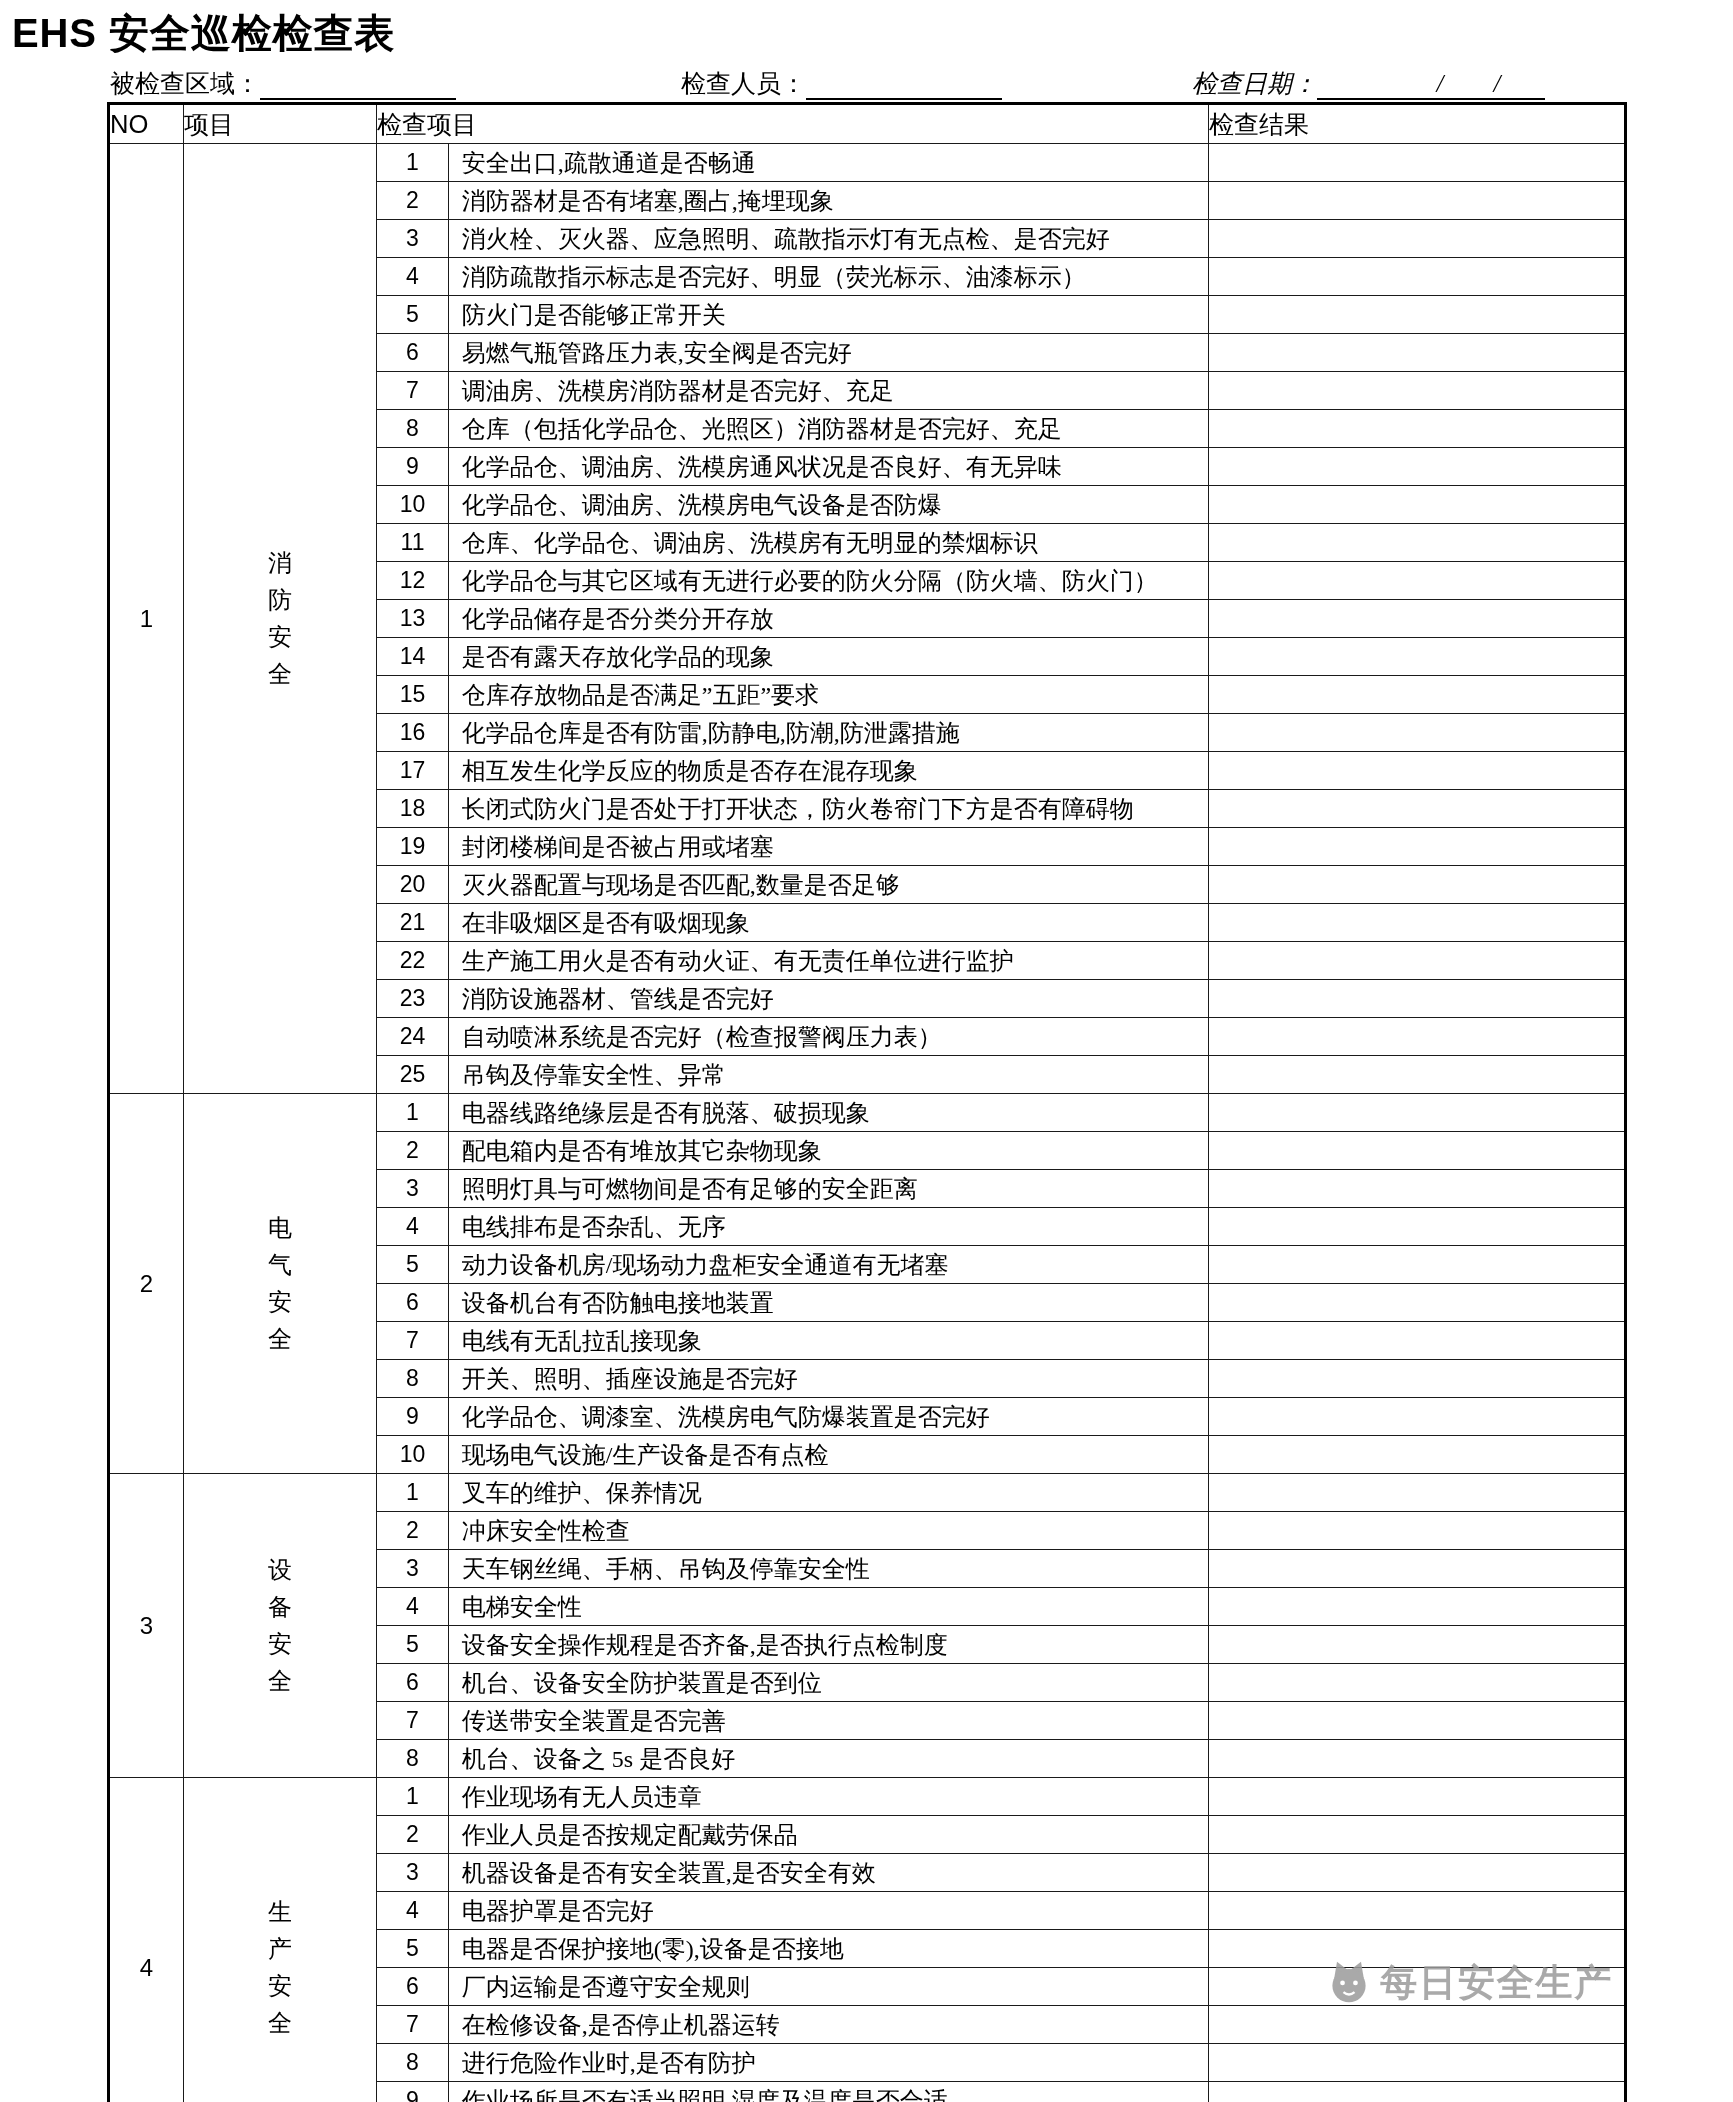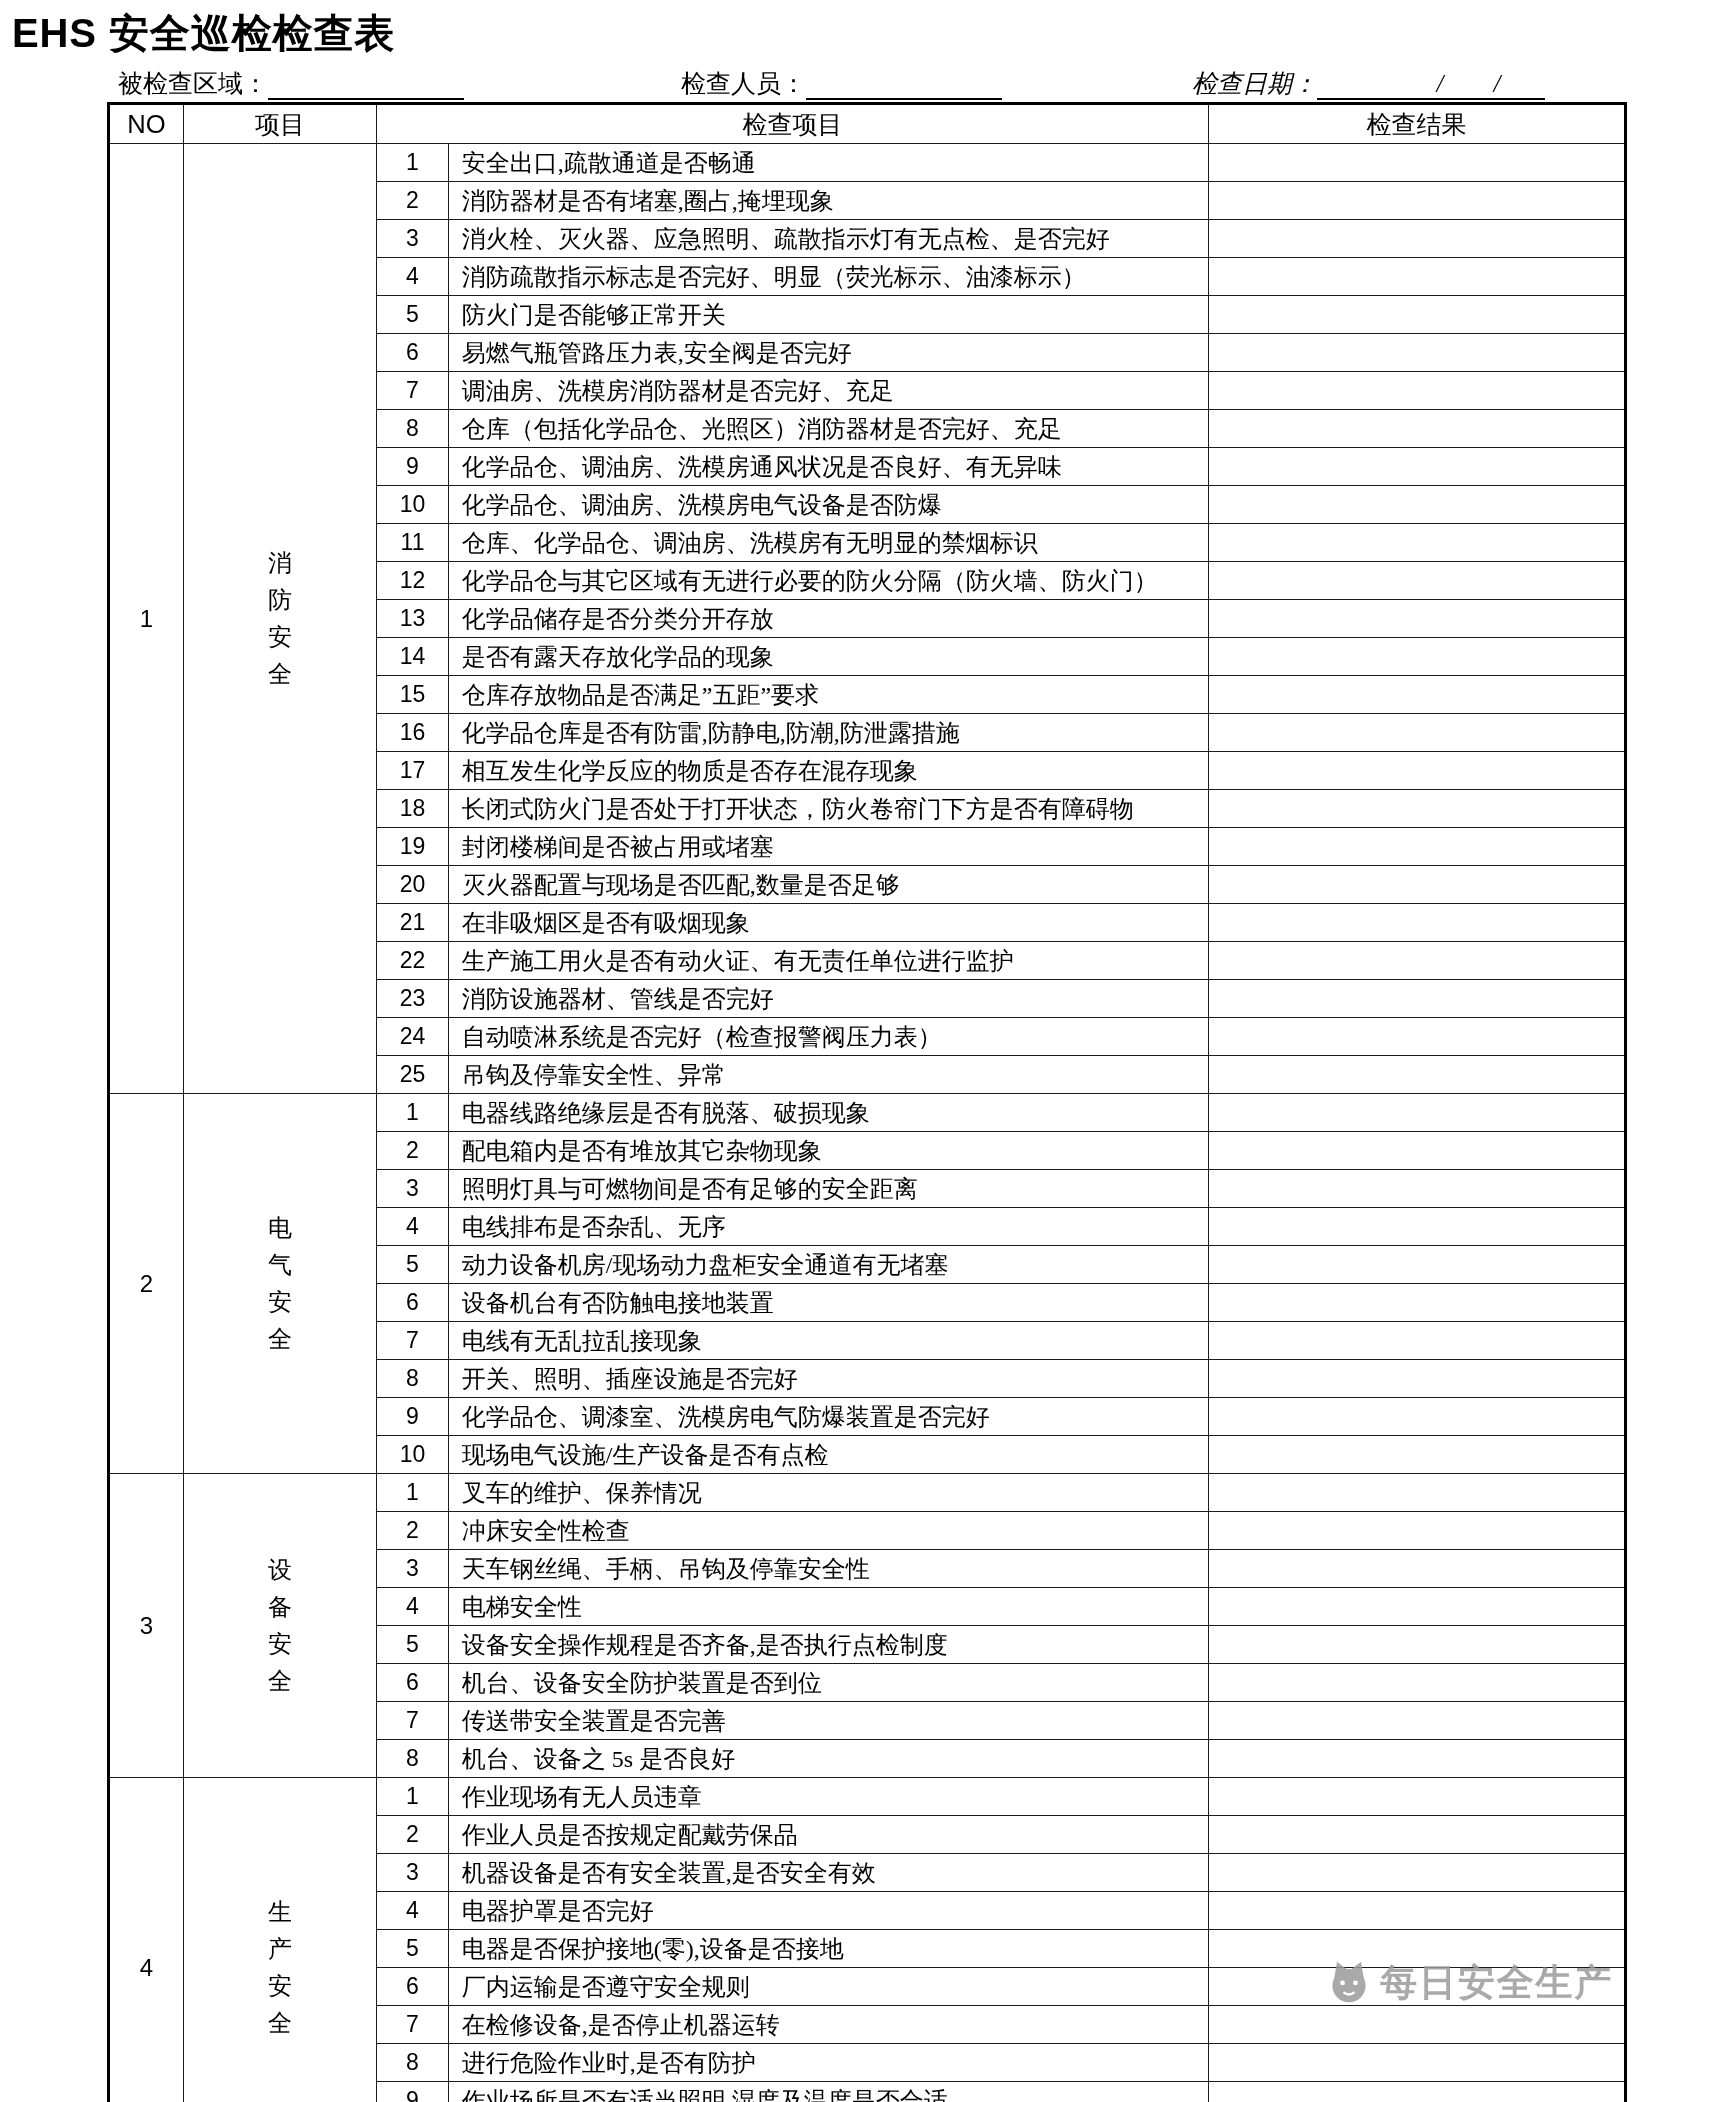--- a/index.html
+++ b/index.html
@@ -8,21 +8,21 @@
     font-family:"Liberation Serif","DejaVu Serif",serif;color:#000;overflow:hidden;
   }
   .page{position:absolute;inset:0;}
   .title{
     position:absolute;top:5.5px;left:12px;width:1608px;
     font-family:"Liberation Sans","DejaVu Sans",sans-serif;font-weight:bold;font-size:40px;
     letter-spacing:0.9px;
   }
   .meta{position:absolute;top:60px;left:0;width:100%;height:40px;font-size:25px;}
   .field{position:absolute;bottom:0;white-space:nowrap;}
-  .f-area{left:110px;margin-left:8px;}
+  .f-area{left:110px;}
   .f-inspector{left:681px;}
   .f-date{left:1192px;font-style:italic;}
   .u-line{
     display:inline-block;border-bottom:2.7px solid #000;height:29px;vertical-align:bottom;
     text-align:center;font-size:25px;line-height:29px;
   }
   .u-area{width:196px;}
   .u-inspector{width:196px;}
   .u-date{width:228px;}
   table.sheet{
@@ -30,21 +30,21 @@
     border-collapse:collapse;table-layout:fixed;
     border:3.7px solid #000;
   }
   col.w-no{width:75px;}
   col.w-cat{width:193px;}
   col.w-idx{width:72px;}
   col.w-item{width:760px;}
   col.w-res{width:417px;}
   th,td{border:0.9px solid #1a1a1a;padding:0;vertical-align:middle;}
   thead th{
-    height:38px;font-weight:normal;font-size:25px;text-align:center;
+    height:38px;font-weight:normal;font-size:25px;text-align:left;
   }
   th.h-no{font-family:"Liberation Sans","DejaVu Sans",sans-serif;font-size:25.6px;}
   tbody td{height:37px;}
   td.c-no{
     text-align:center;font-family:"Liberation Sans","DejaVu Sans",sans-serif;font-size:24px;
   }
   td.c-cat{text-align:center;}
   .vertical{
     width:1.05em;margin:16px auto;word-break:break-all;line-height:37px;font-size:24px;text-align:center;
   }

